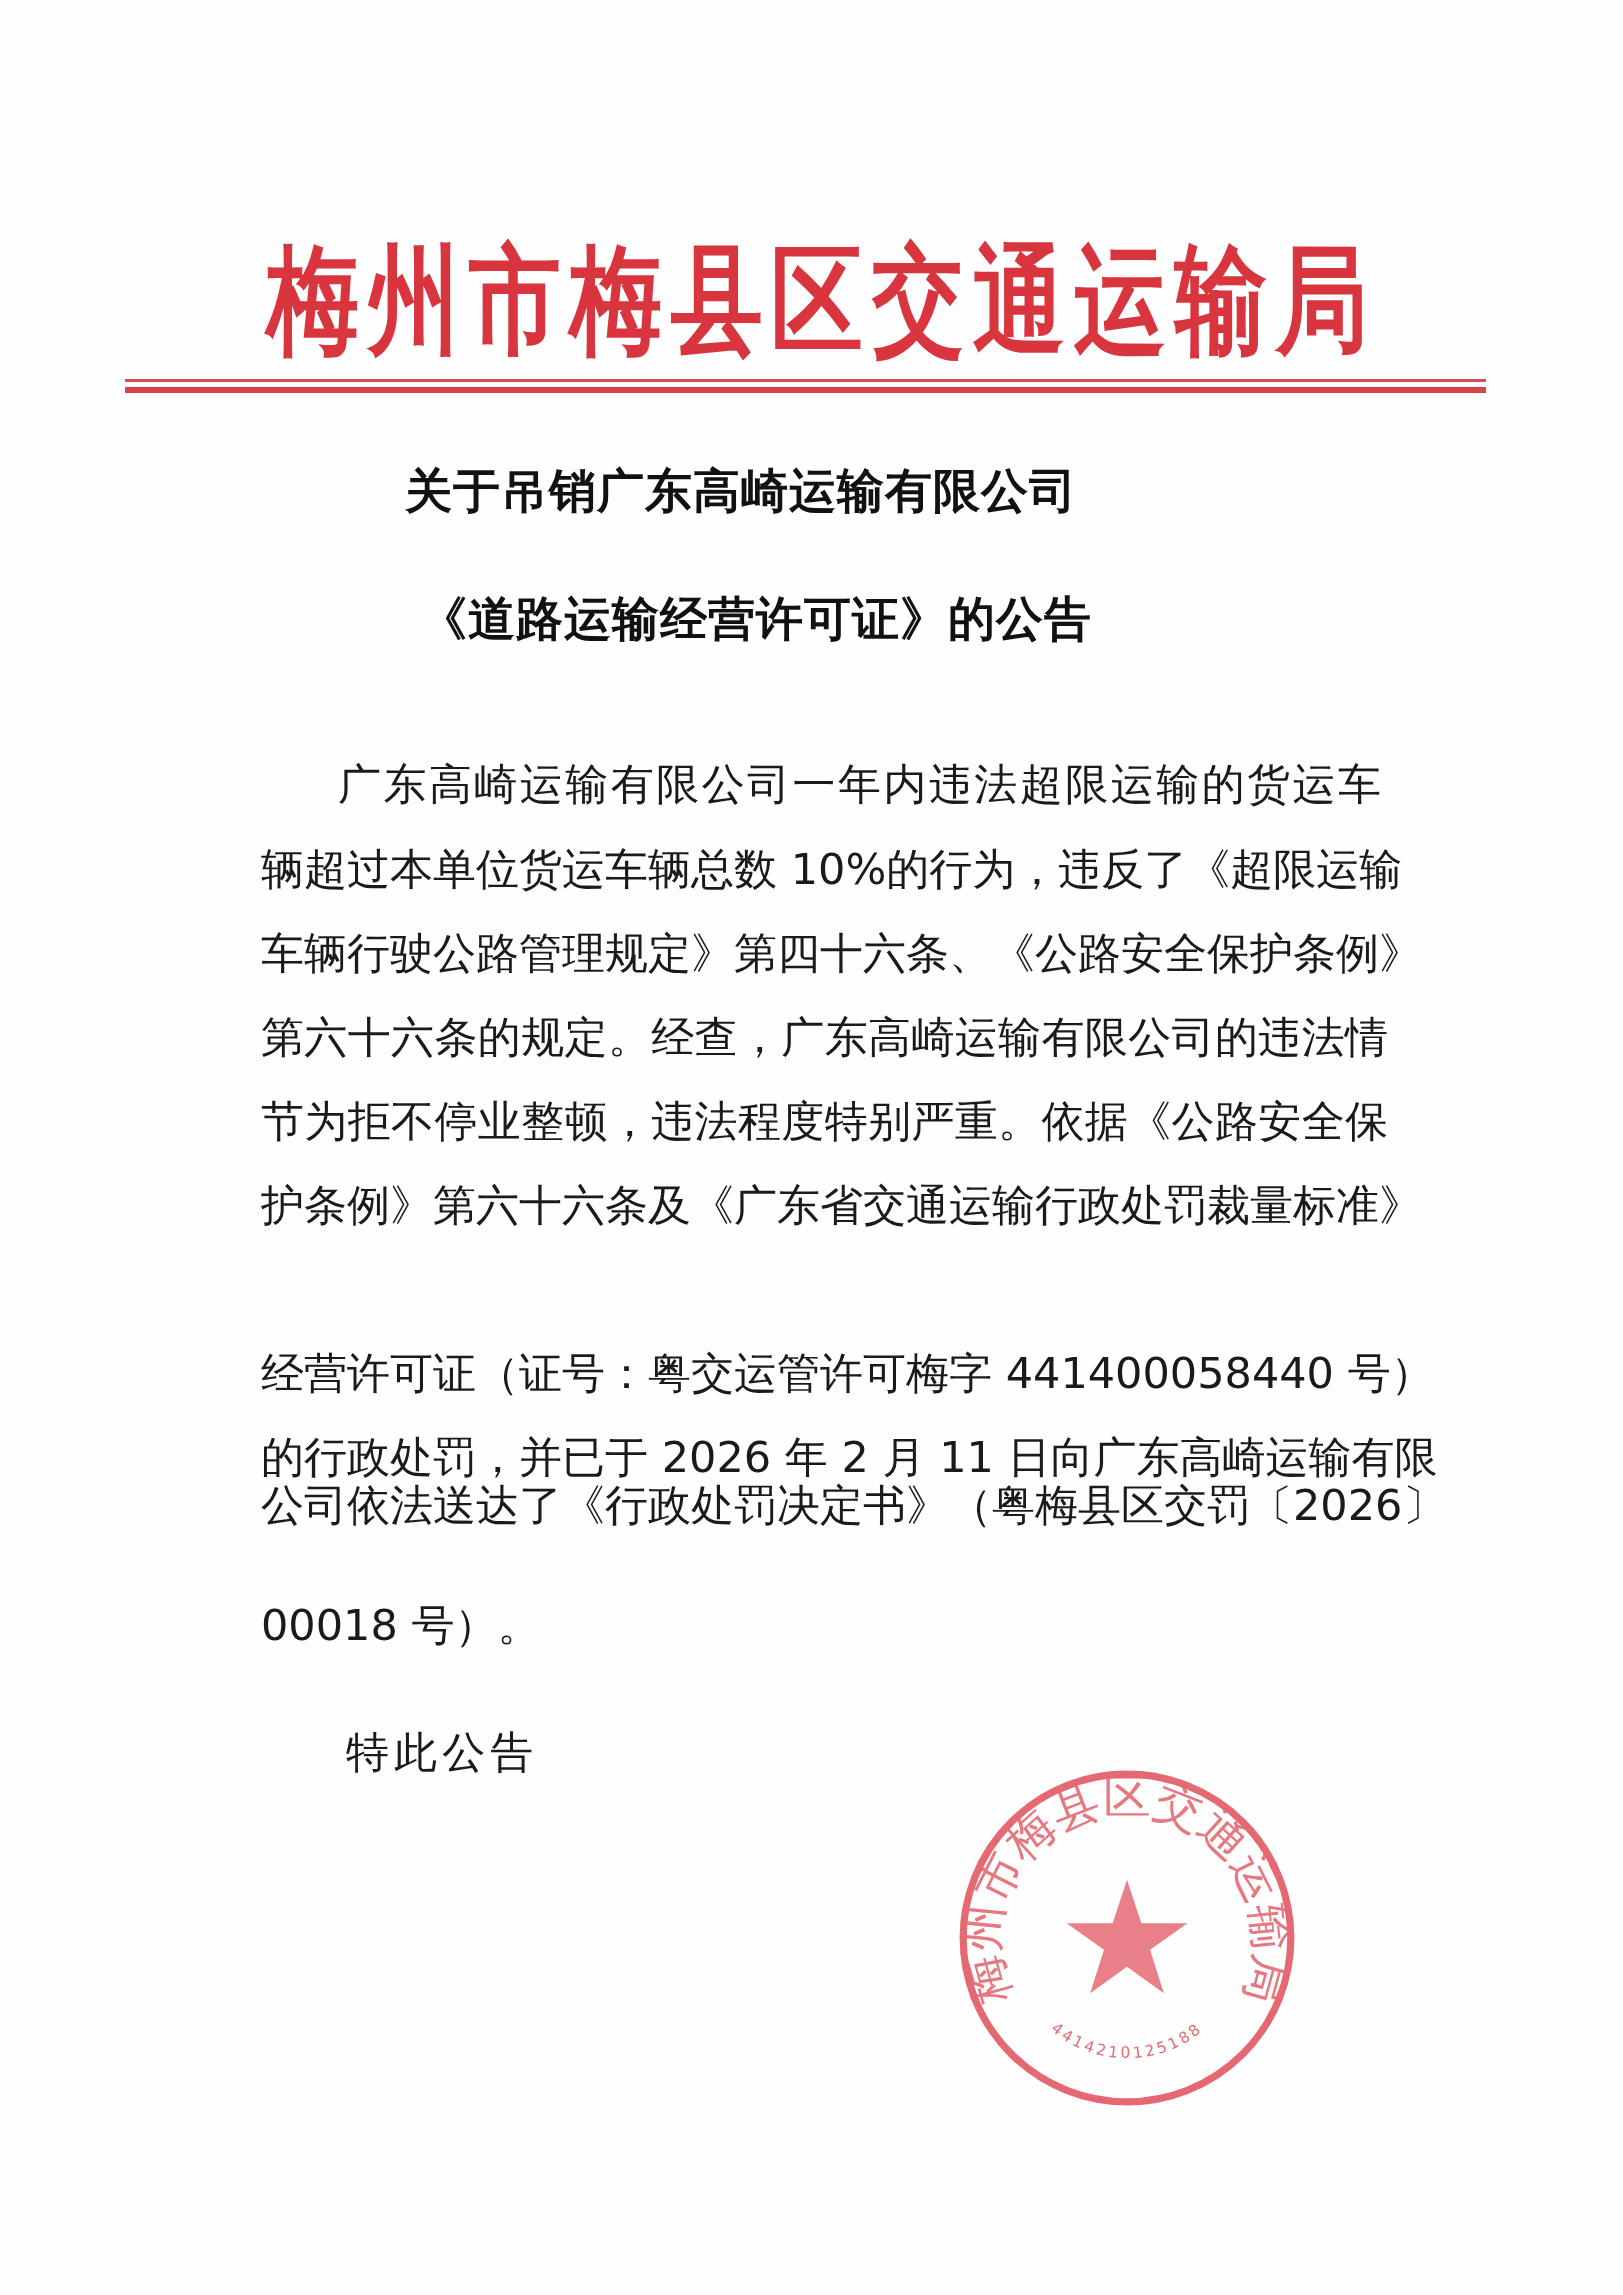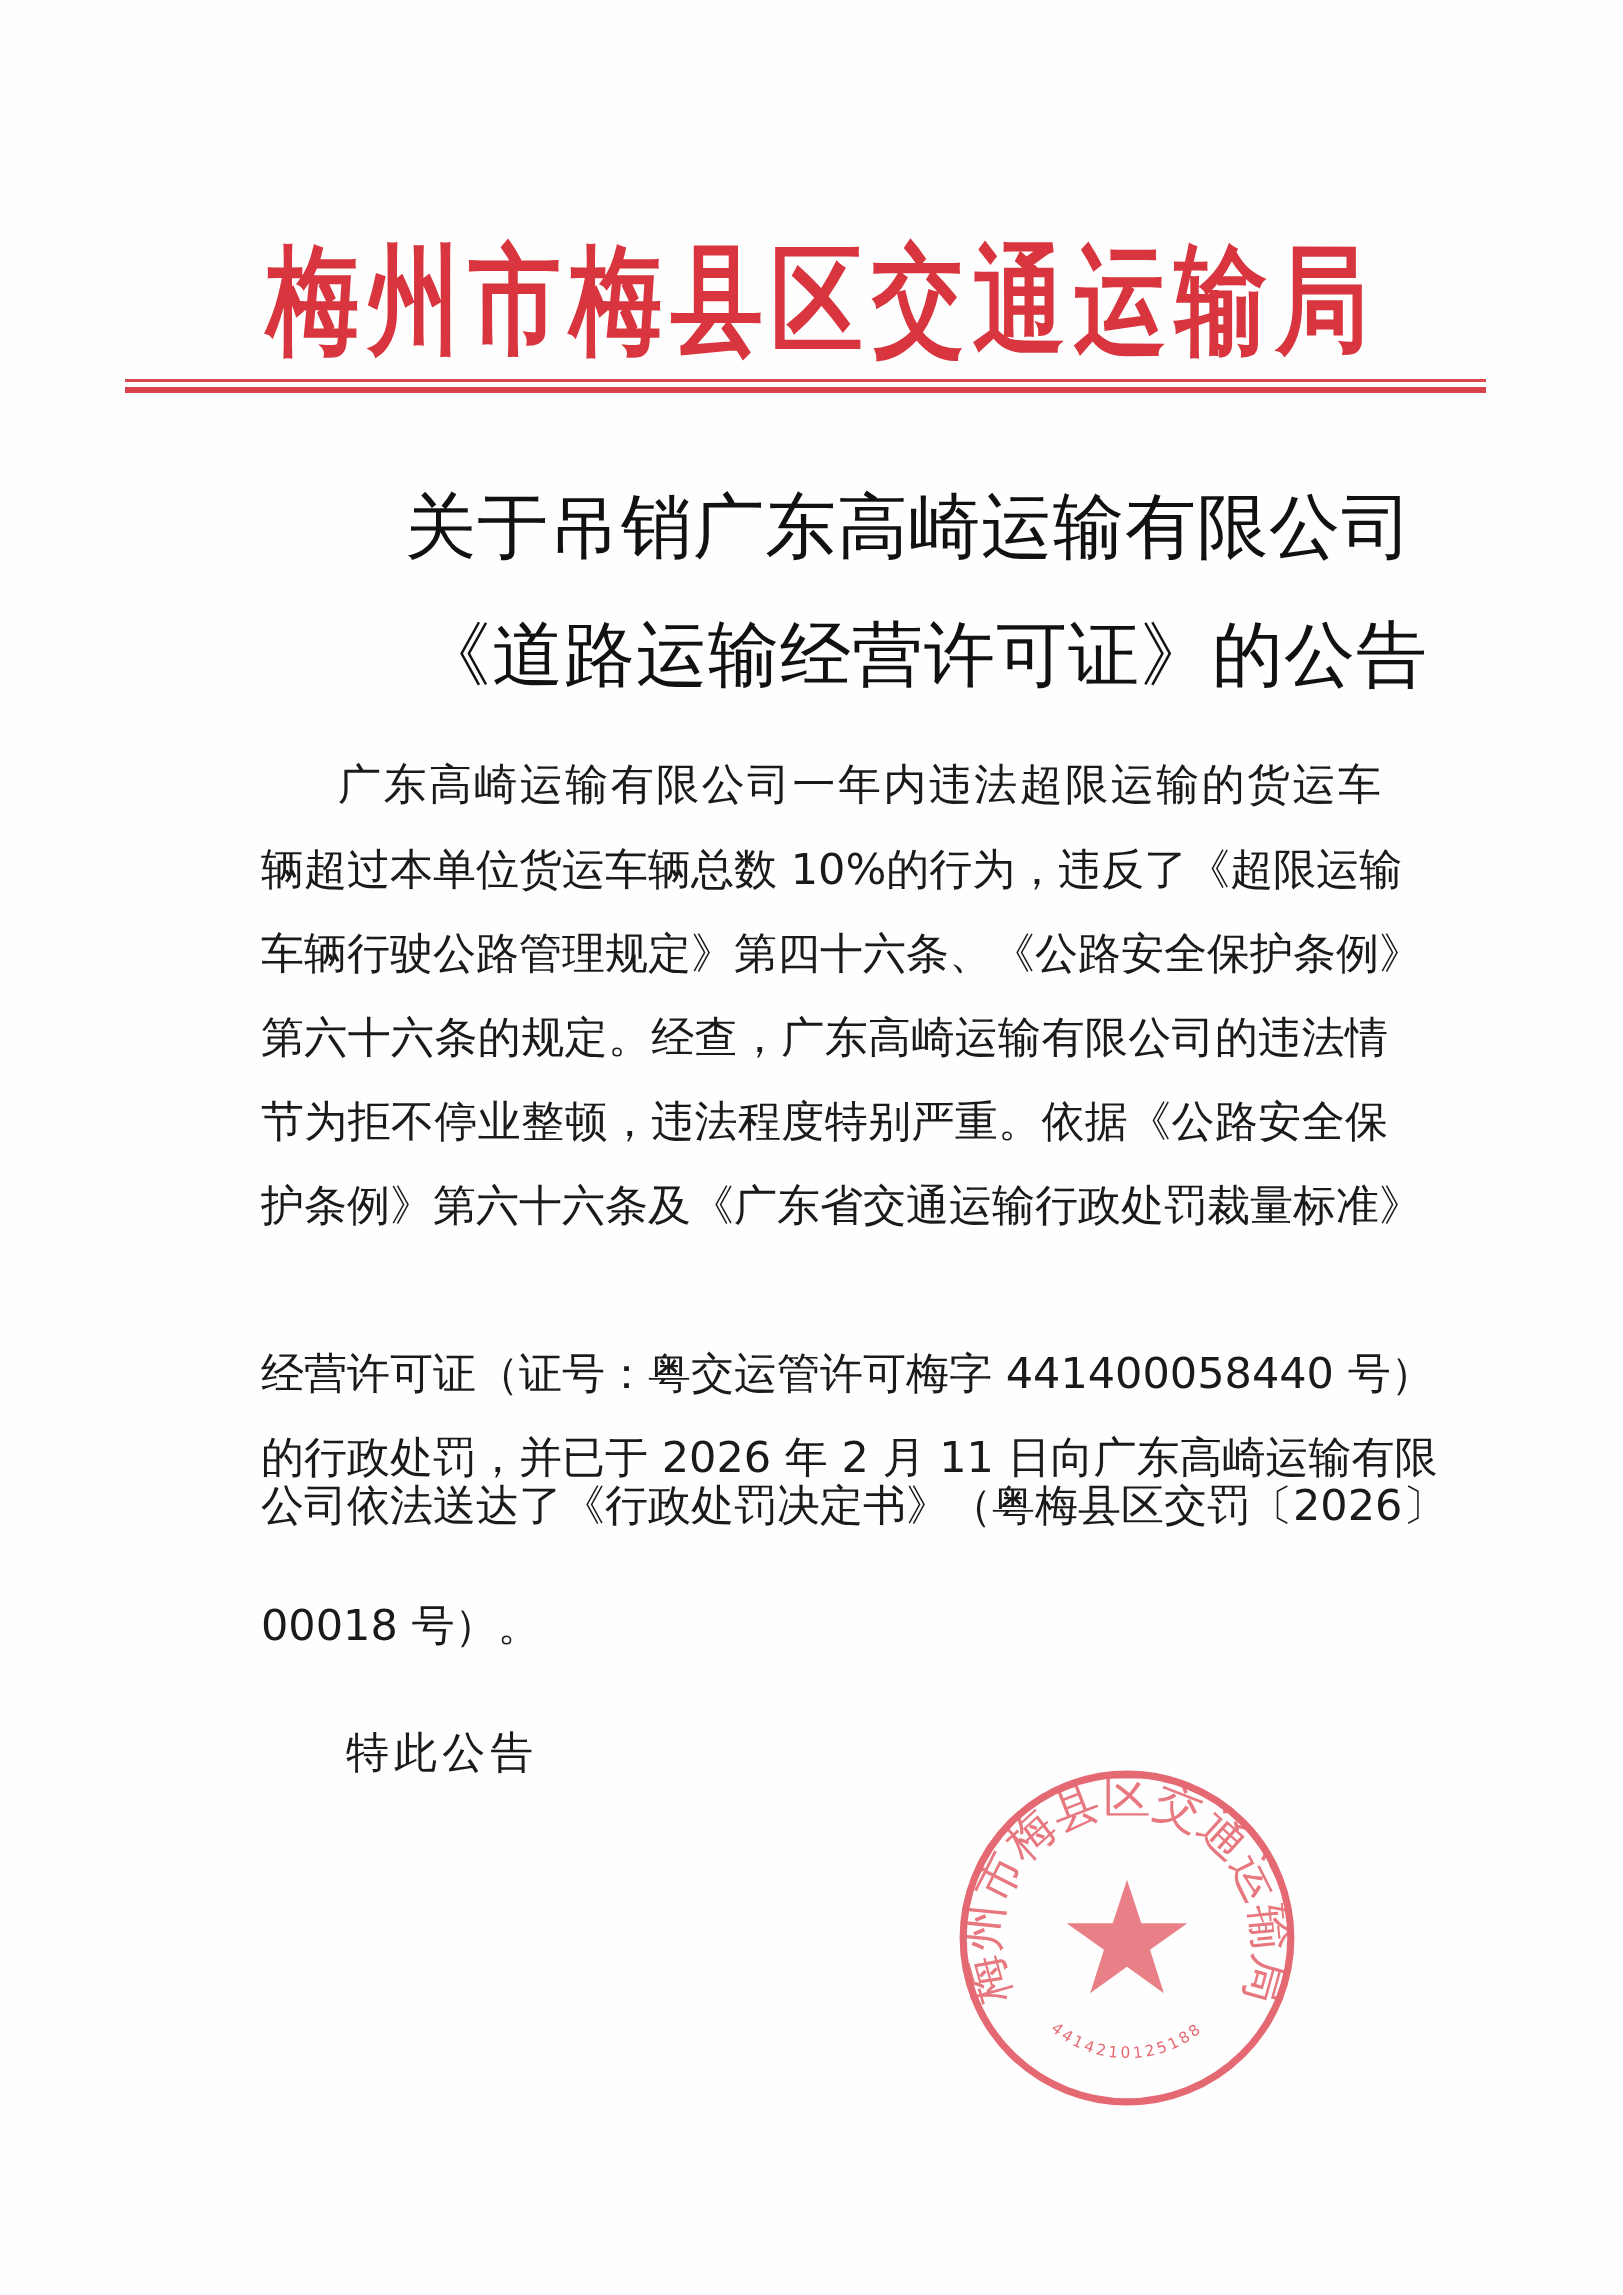--- a/index.html
+++ b/index.html
@@ -56,27 +56,26 @@
       left: 125px;
       top: 387px;
       width: 1361px;
       height: 5.6px;
       background: #d8424c;
     }
     
     .title-line {
       position: absolute;
       font-family: "DejaVu Serif", "Liberation Serif", serif;
-      font-weight: normal;
+      font-weight: bold;
       color: #111111;
-      font-size: 71px;
+      font-size: 47px;
       line-height: 1;
       white-space: nowrap;
       letter-spacing: 1px;
-      margin-top: 24px;
     }
     .title-line.l1 { left: 405px; top: 467px; }
     .title-line.l2 { left: 420px; top: 595px; }
     
     .body-line {
       position: absolute;
       left: 261px;
       width: 1127px;
       font-family: "DejaVu Sans", "Liberation Sans", sans-serif;
       color: #1a1a1a;

